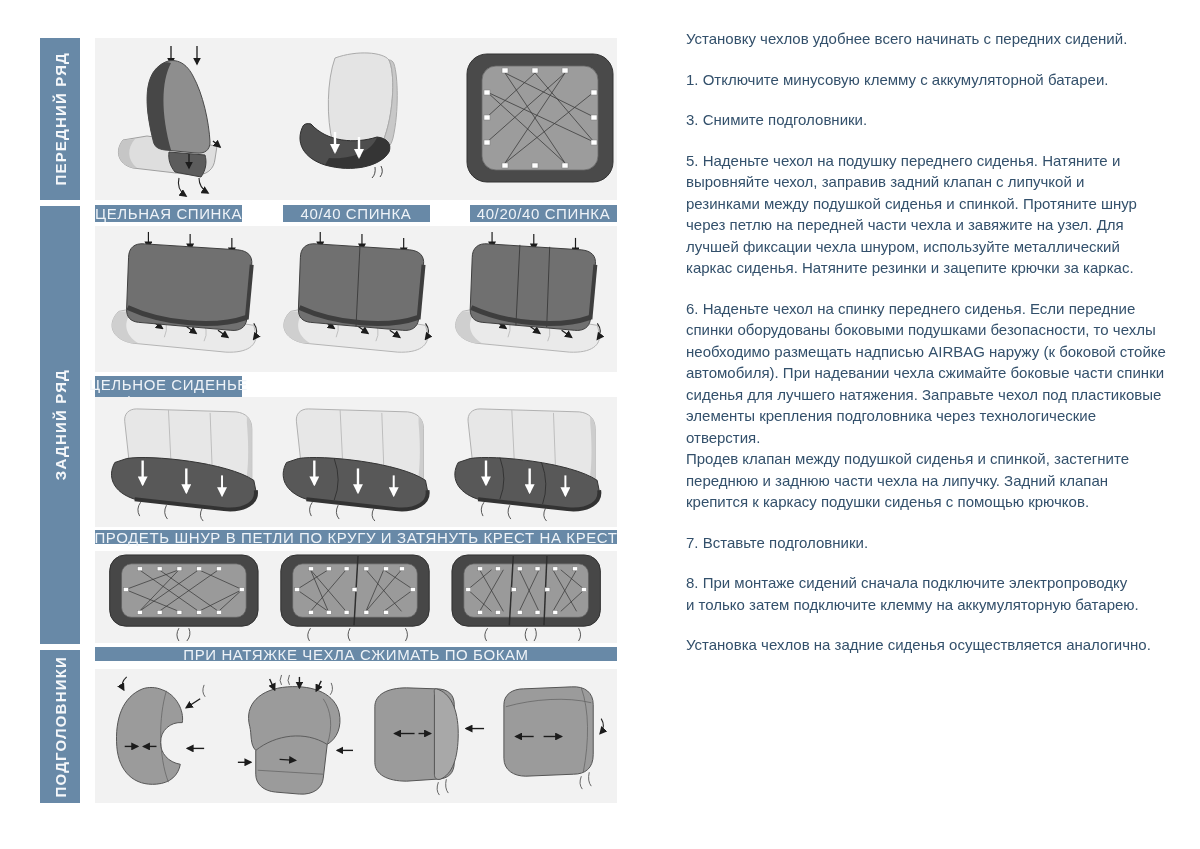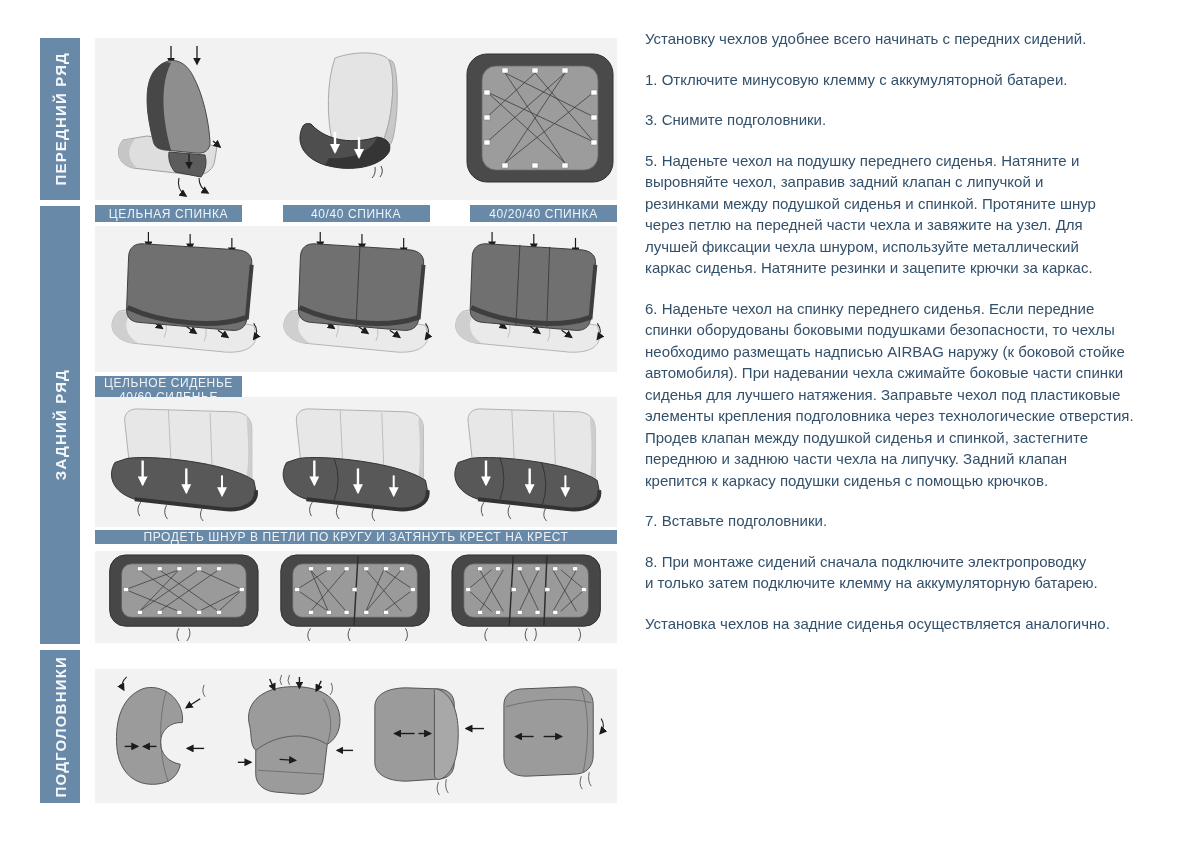--- a/index.html
+++ b/index.html
@@ -32,33 +32,33 @@
   .panel-head     { top:669px; height:134px; }
   .panel svg { display:block; width:100%; height:100%; }
   
   .banner-row {
     position:absolute; left:95px; width:522px; height:17px;
     display:flex; justify-content:space-between;
   }
   .banner-row-1 { top:205px; }
   .banner-row-2 { top:376px;flex-direction:column; }
   .banner {
-    background:#6889a7; color:#eef3f8; font-size:12px; letter-spacing:0.6px;
+    background:#6889a7; color:#eef3f8; font-size:15px; letter-spacing:0.6px;
     display:flex; align-items:center; justify-content:center; white-space:nowrap;
   }
   .banner.third { width:147px; height:17px; }
   .banner.full  { position:absolute; left:95px; width:522px; height:14px; }
   .banner-lace  { top:530px; }
   .banner-head  { top:647px; }
   
   .text-col {
     position:absolute; left:645px; top:28px; width:525px;
     color:#33506b; font-size:15px; line-height:21.5px;
   }
-  .para { white-space:pre-line; margin-bottom:19px; }
+  .para { white-space:pre-line; margin-bottom:19px;margin-left:41px; }
   .hidden-defs { position:absolute; width:0; height:0; }
 </style>
 </head>
 <body>
 
 <svg class="hidden-defs" aria-hidden="true">
   <defs>
     <marker id="ab" viewBox="0 0 10 10" refX="8" refY="5" markerWidth="8" markerHeight="8" markerUnits="userSpaceOnUse" orient="auto">
       <path d="M0,0 L10,5 L0,10 Z" fill="#1c1c1c"></path>
     </marker>
@@ -345,20 +345,21 @@
           <rect x="14" y="33" width="5" height="4"></rect>
             <rect x="60" y="33" width="5" height="4"></rect>
             <rect x="94" y="33" width="5" height="4"></rect>
             <rect x="131" y="33" width="5" height="4"></rect>
         </g>
         <path d="M36,74 q-5,7 -1,13 M76,74 q-4,7 0,13 M84,74 q3,7 -1,13 M128,74 q4,7 0,13" fill="none" stroke="#444" stroke-width="0.9"></path>
       </g>
     </svg>
   </div>
 
+  <div class="banner full banner-head">ПРИ НАТЯЖКЕ ЧЕХЛА СЖИМАТЬ ПО БОКАМ</div>
 
   <div class="panel panel-head">
     <svg viewBox="0 0 522 135">
       <g transform="translate(14,8)">
         <path d="M32,12 C12,20 4,42 6,70 C8,96 24,110 46,108 C60,107 68,99 70,88 C58,86 50,77 50,66 C50,54 60,45 72,46 C74,34 66,18 52,13 C45,10 38,10 32,12 Z" fill="#9b9b9b" stroke="#555"></path>
         <path d="M56,14 C48,40 48,80 58,106" fill="none" stroke="#666" stroke-width="0.8"></path>
         <line x1="14" y1="70" x2="27" y2="70" stroke="#1c1c1c" stroke-width="1.4" marker-end="url(#ab)"></line>
         <line x1="46" y1="70" x2="33" y2="70" stroke="#1c1c1c" stroke-width="1.4" marker-end="url(#ab)"></line>
         <line x1="94" y1="72" x2="77" y2="72" stroke="#1c1c1c" stroke-width="1.4" marker-end="url(#ab)"></line>
         <path d="M16,0 q-7,6 -3,13" fill="none" stroke="#222" stroke-width="1.1" marker-end="url(#ab)"></path>

